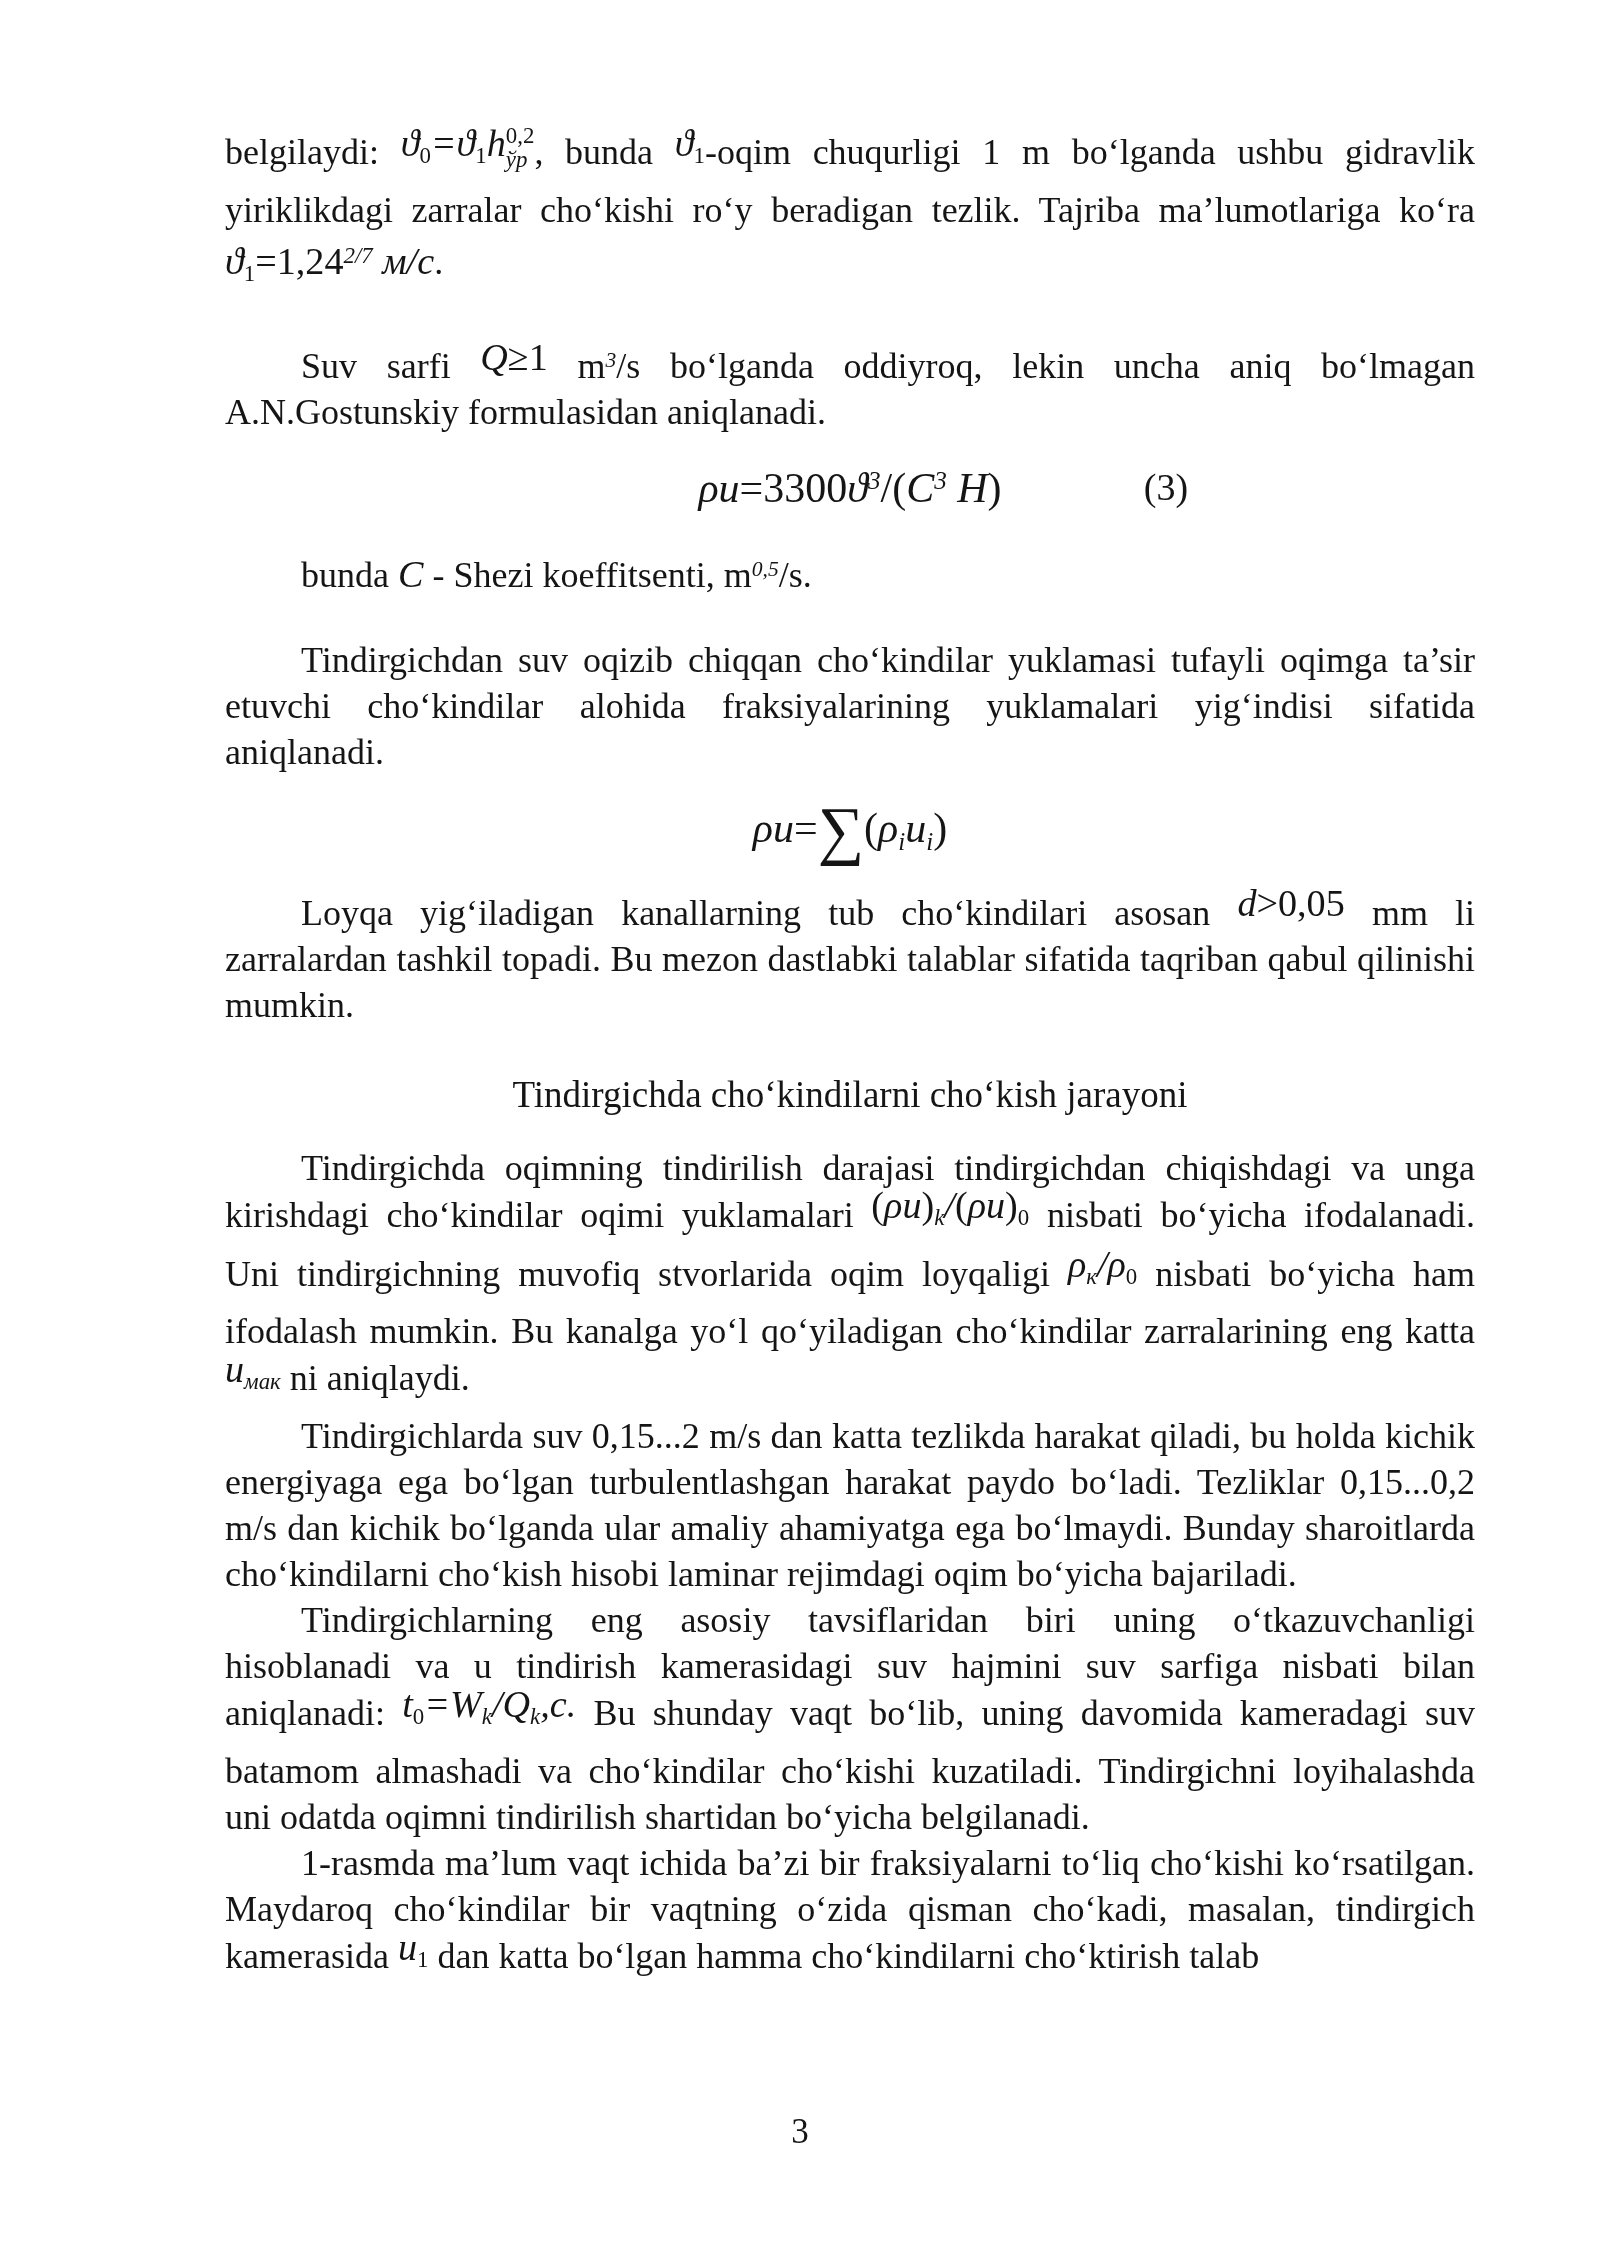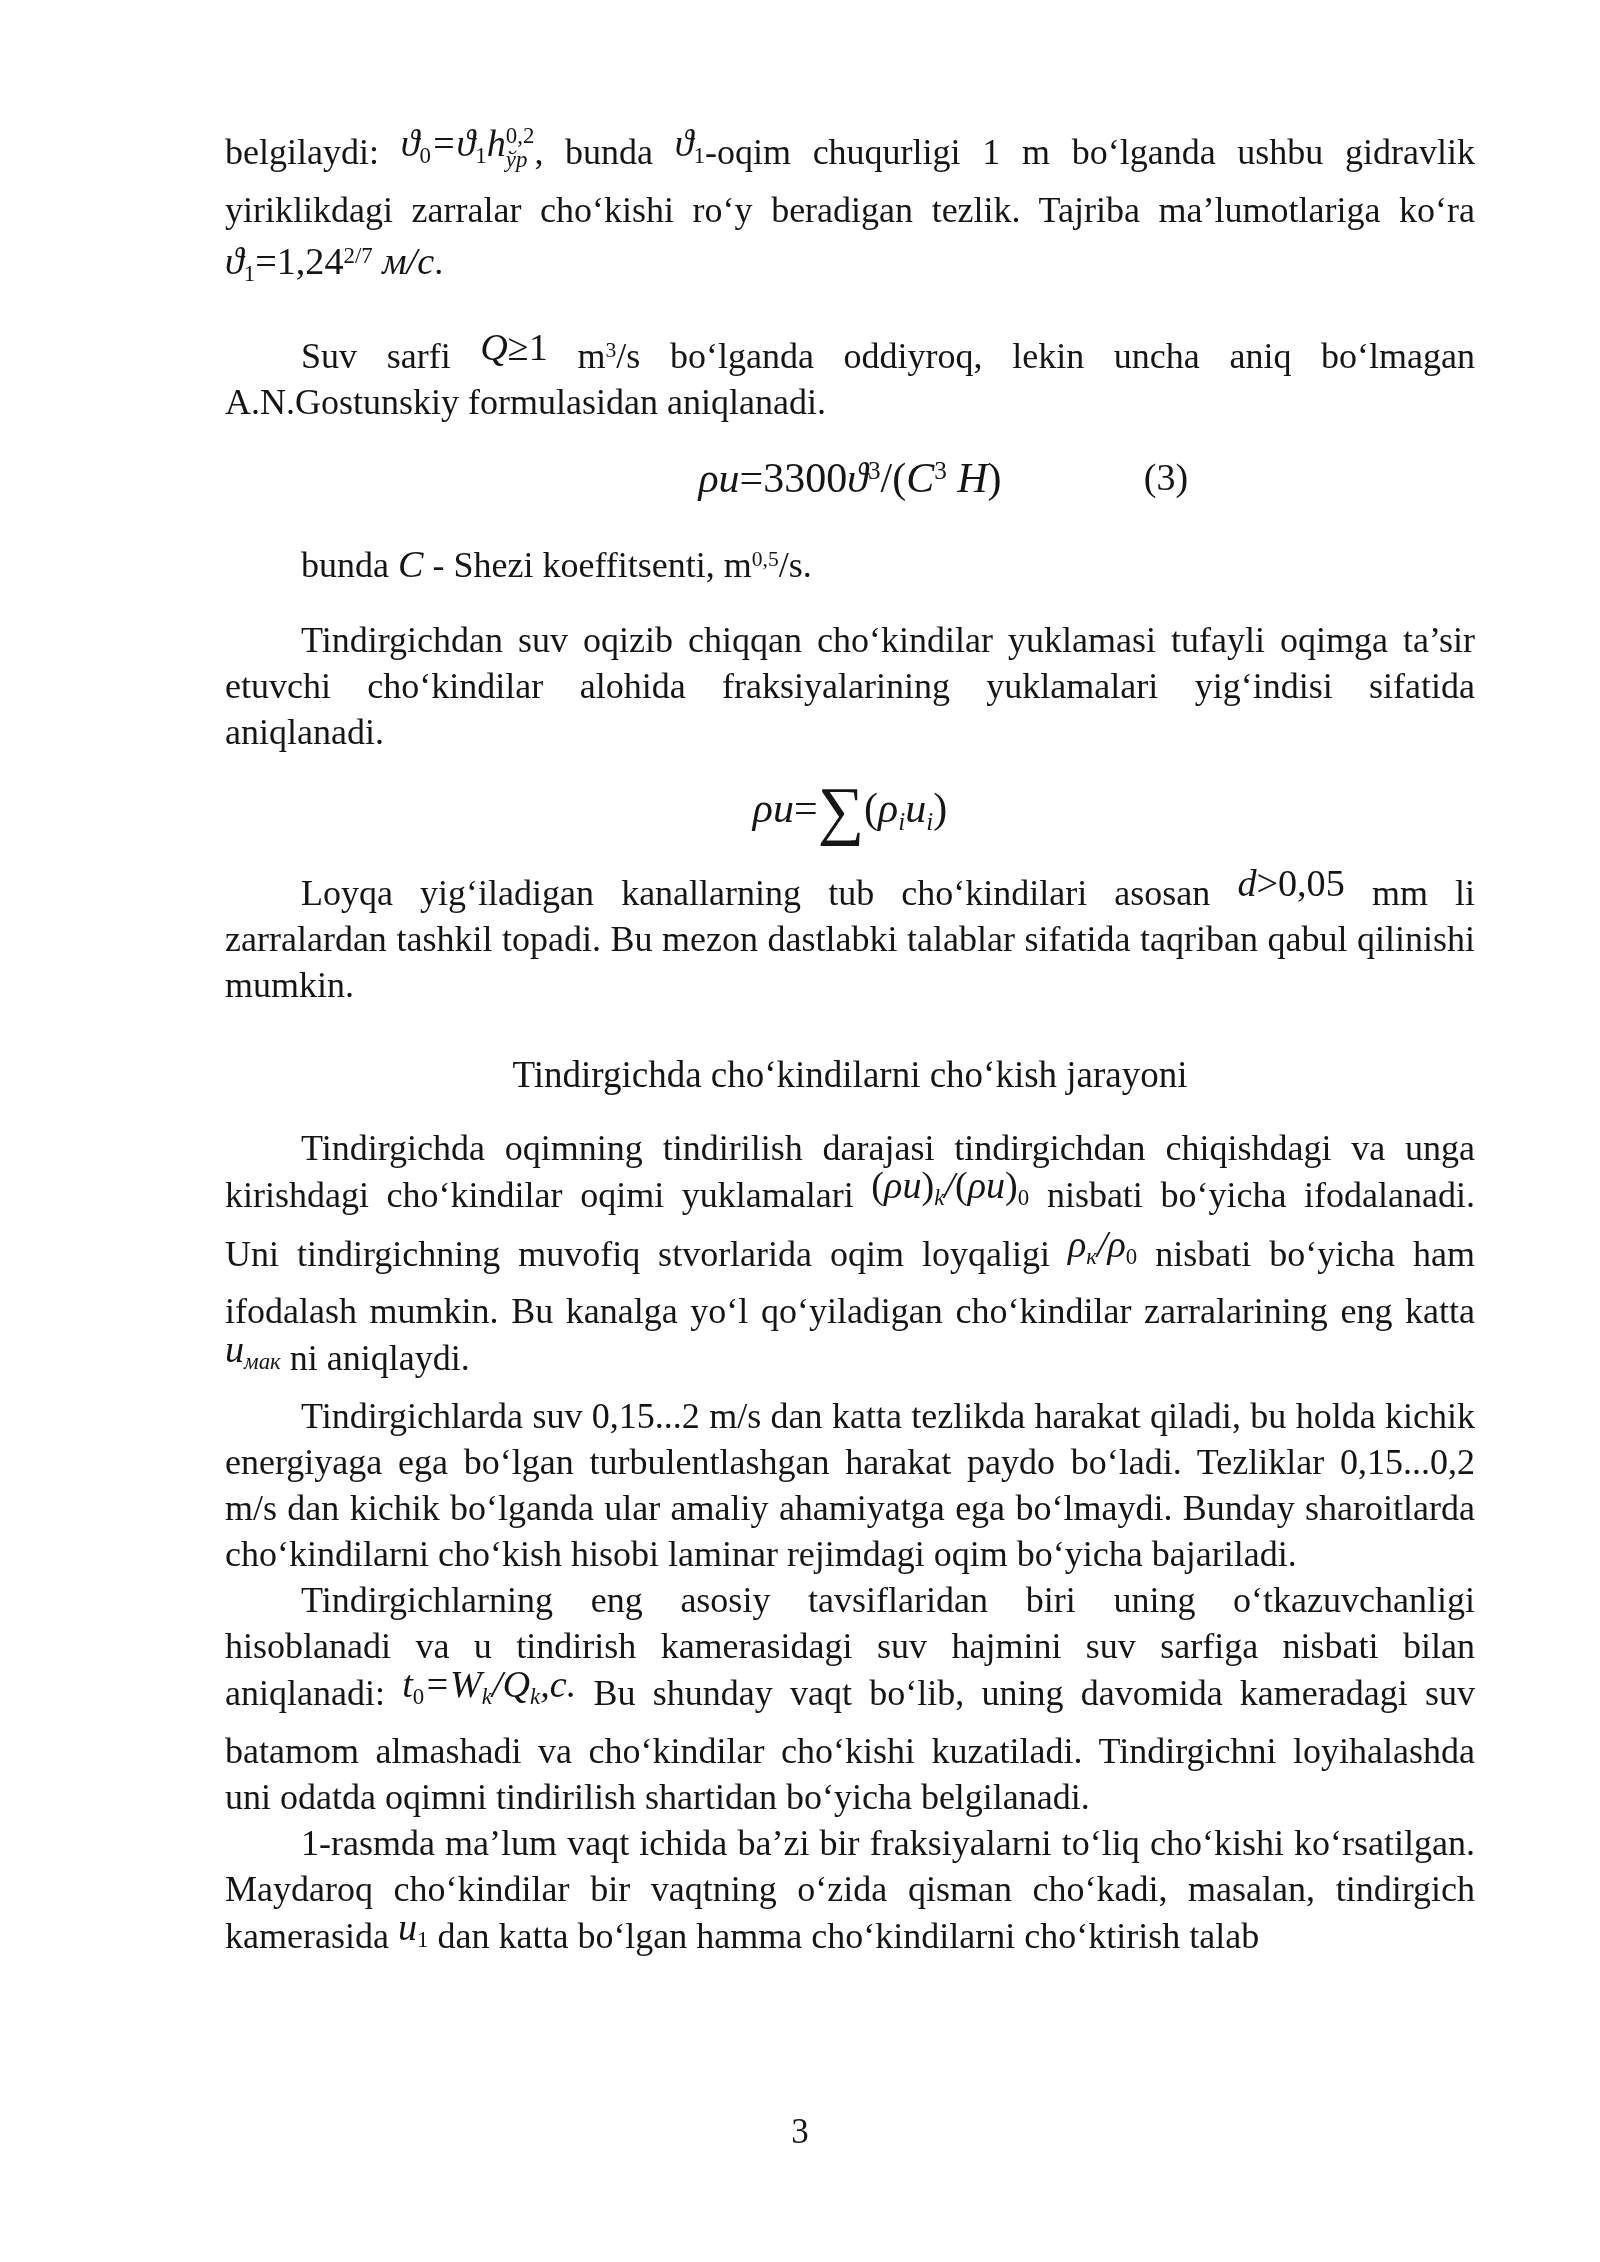--- a/index.html
+++ b/index.html
@@ -4,30 +4,30 @@
 <style>
   *{margin:0;padding:0;box-sizing:border-box;}
   html,body{background:#ffffff;}
   .page{
     position:relative;width:1600px;height:2262px;background:#ffffff;
     font-family:"Liberation Serif","DejaVu Serif",serif;color:#151515;overflow:hidden;padding-left:48px;
   }
   .content{position:absolute;left:225px;top:128px;width:1250px;}
   .para{font-size:36px;line-height:46px;text-align:justify;}
   .ind{text-indent:76px;}
-  .gap{margin-top:30px;}
+  .gap{margin-top:40px;}
   .heading{font-size:37px;font-weight:400;text-align:center;margin:43px 0 26px;line-height:48px;}
   .eq{position:relative;text-align:center;font-size:42px;margin:26px 0 30px;line-height:1.3;}
   .eqno{position:absolute;left:73.5%;top:50%;transform:translateY(-50%);font-size:38px;font-style:normal;}
   .fm{font-size:1.06em;white-space:nowrap;}
   .raised{position:relative;top:-0.22em;}
   .it{font-style:italic;}
   .sb{font-size:0.6em;vertical-align:-0.3em;}
   .isb{font-style:italic;}
-  .sp{font-size:0.6em;vertical-align:0.5em;}
+  .sp{font-size:0.6em;vertical-align:0.5em;font-style:italic;}
   .ss{display:inline-block;vertical-align:-0.5em;font-size:0.6em;line-height:1.05;text-align:left;}
   .ss .up{display:block;font-style:normal;text-align:right;}
   .ss .dn{display:block;font-style:italic;}
   .sum{font-size:1.55em;font-style:normal;line-height:0.8;vertical-align:-0.15em;}
   .page-number{position:absolute;left:0;top:2112px;width:100%;text-align:center;font-size:35px;}
 </style>
 </head>
 <body>
 
 <div class="page">

